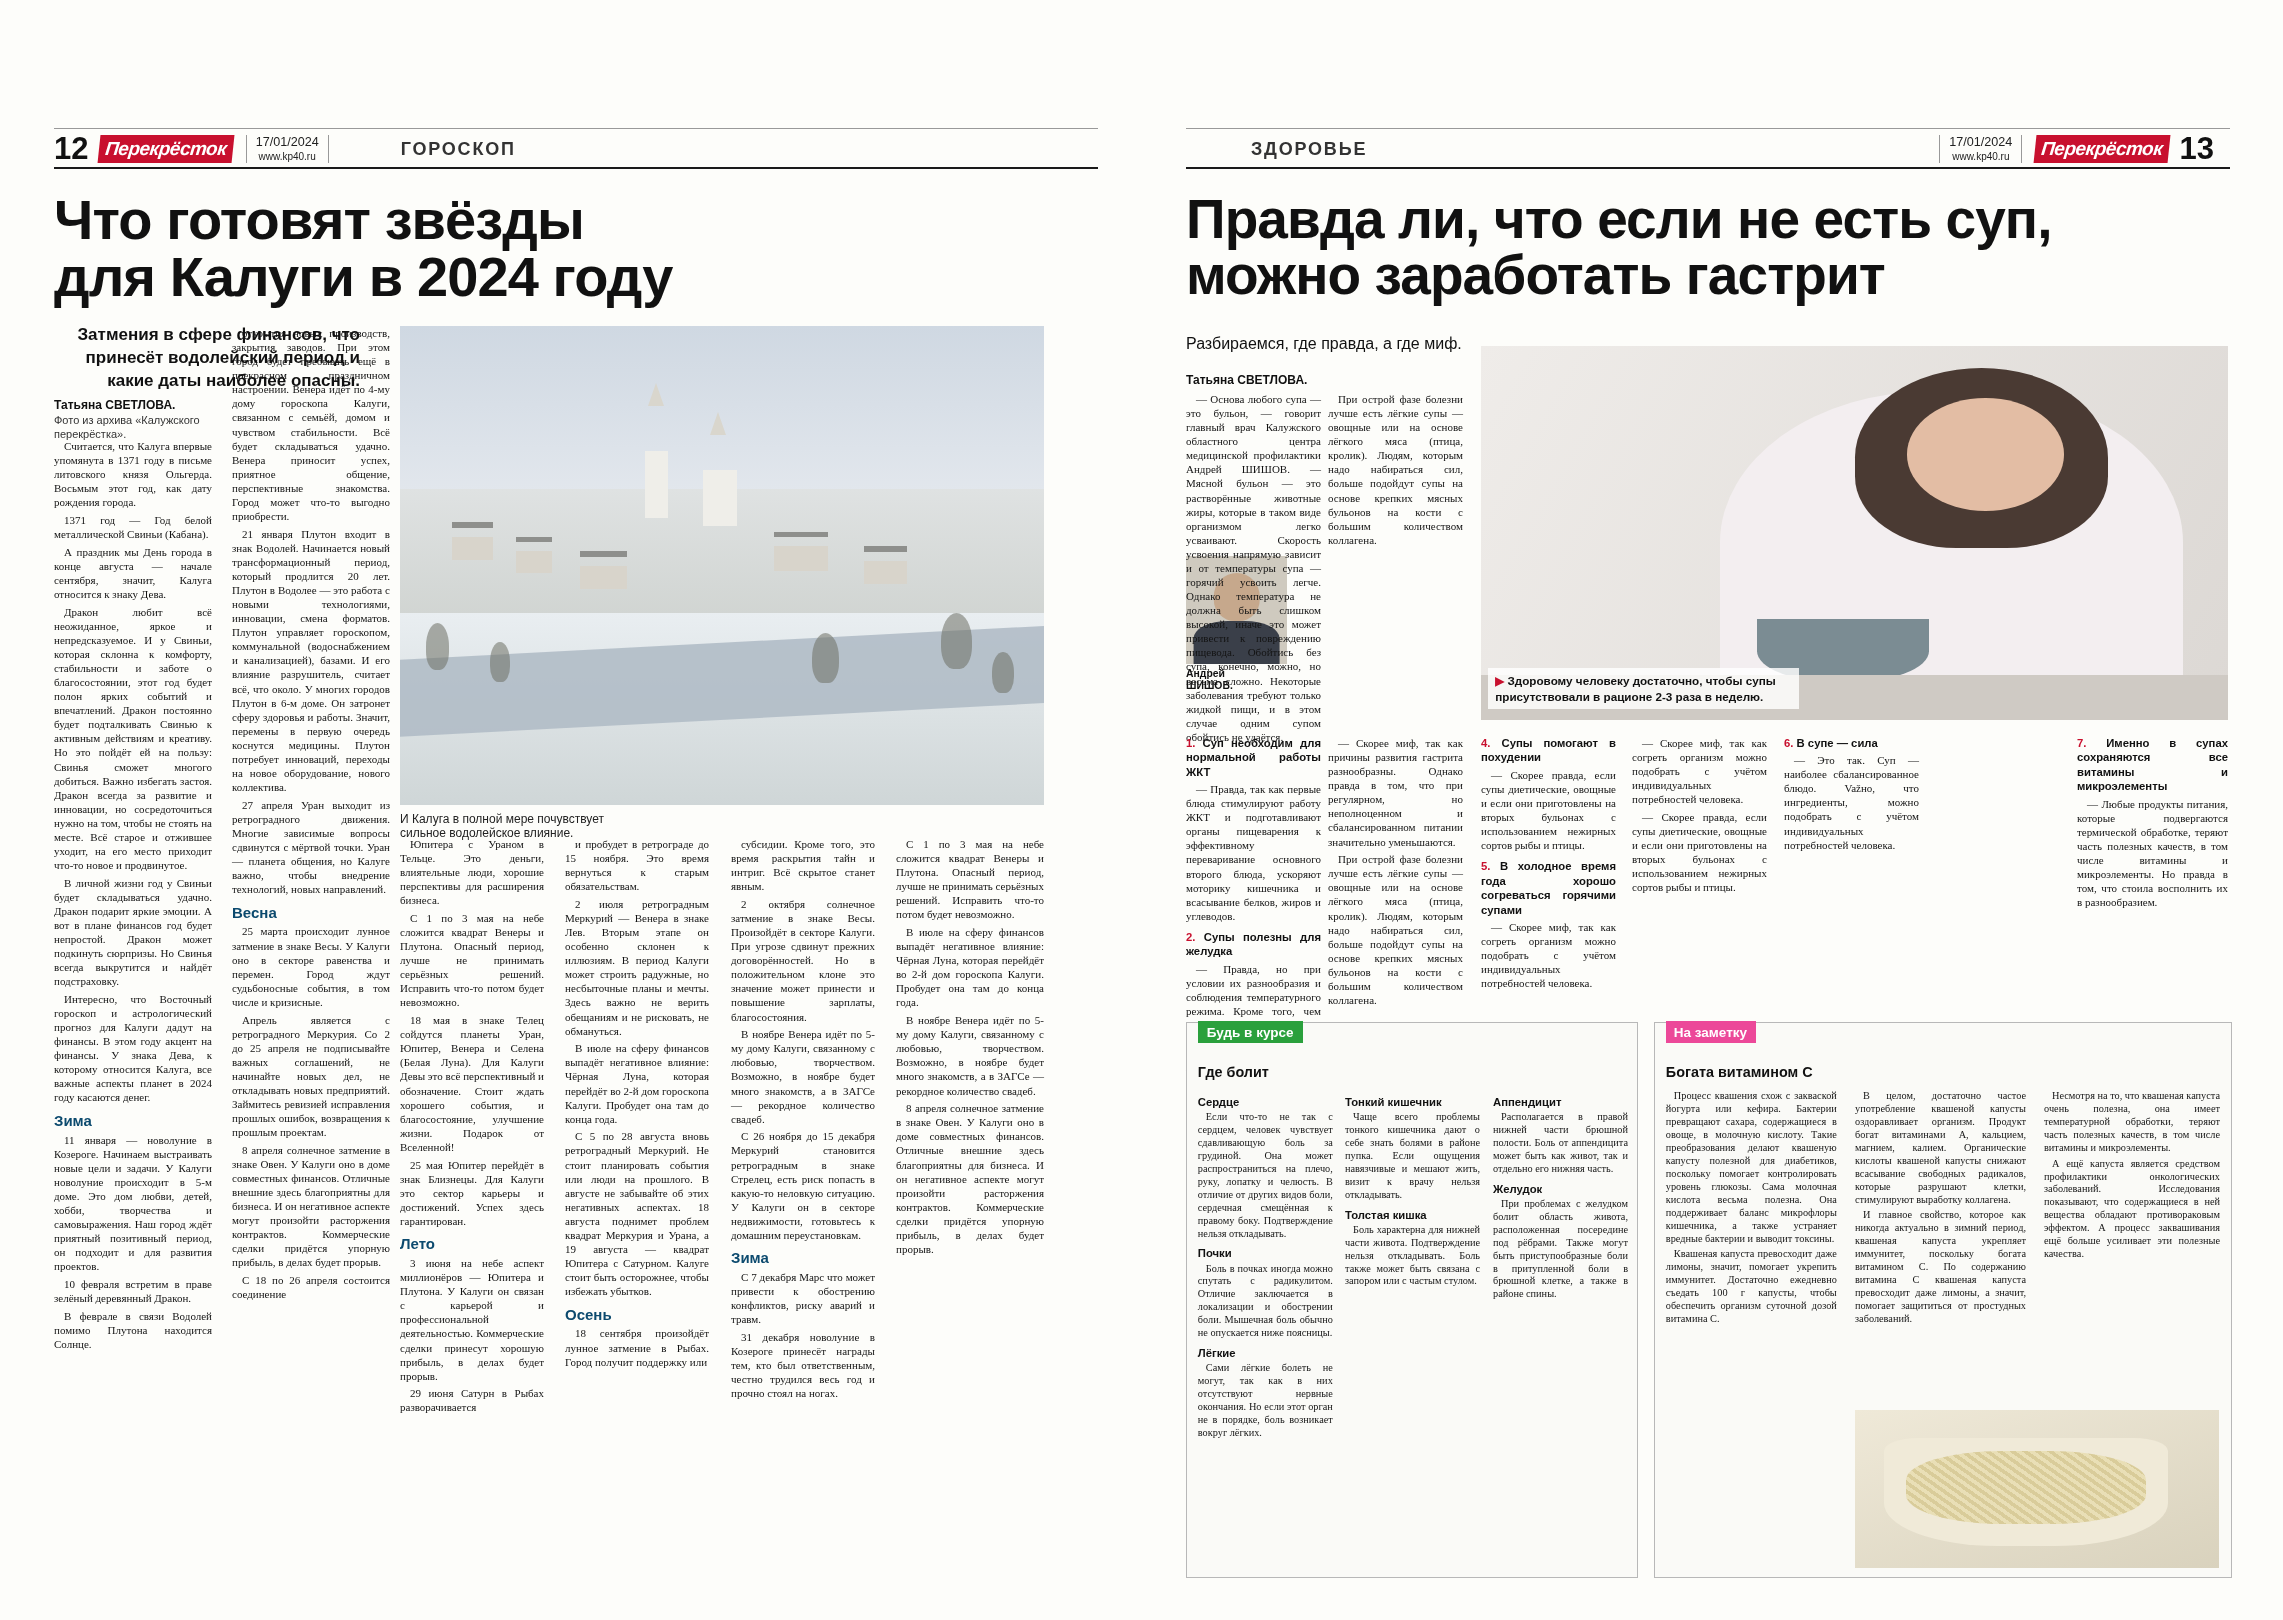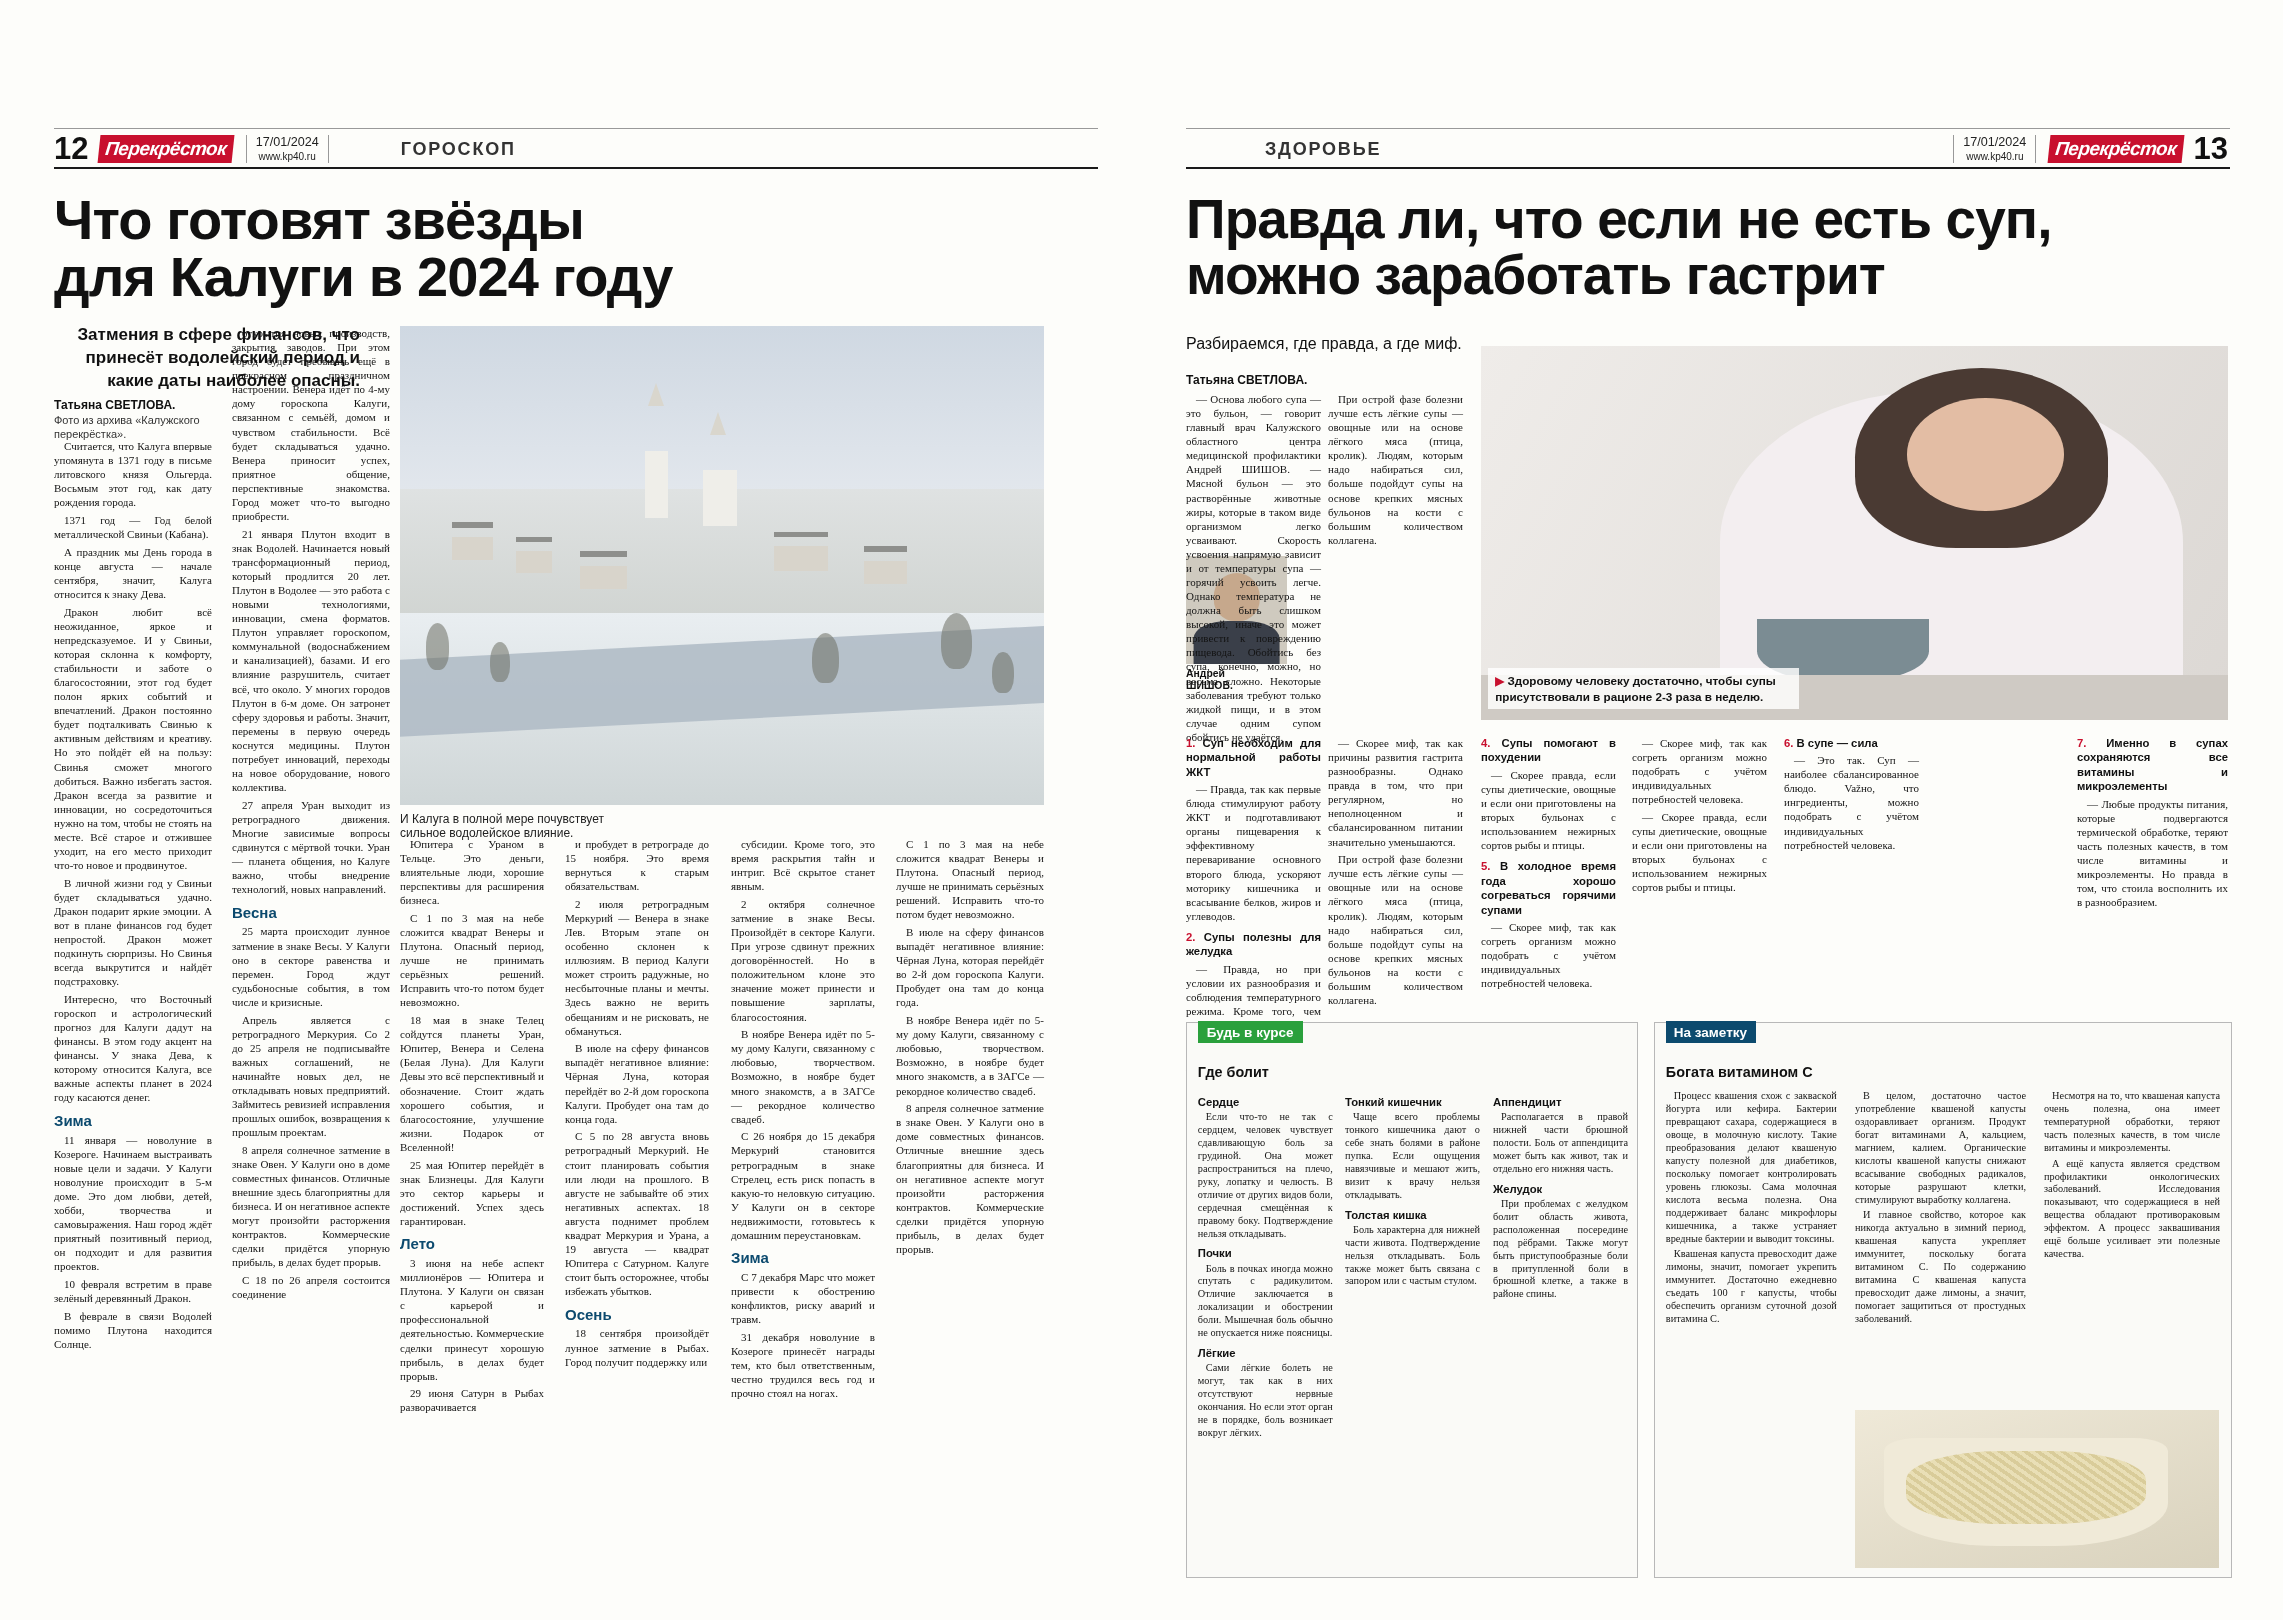--- a/index.html
+++ b/index.html
@@ -31,21 +31,21 @@
   .subhead{font-family:"Liberation Sans",sans-serif;font-weight:bold;font-size:15px;margin:6.3px 0 2.7px 0;color:#0c4a6e;}
 
   .photo{background:#b9c6d2;position:absolute;overflow:hidden;}
   .caption{font-family:"Liberation Sans",sans-serif;font-size:12px;color:#222;}
 
   .numhead{font-family:"Liberation Sans",sans-serif;font-weight:bold;font-size:11.3px;color:#111;margin:0 0 2.7px 0;}
   .numhead .n{color:#c8102e;}
 
   .boxwrap{position:absolute;border:0.9px solid #b8b8b8;background:#fafaf7;}
   .boxtag{display:inline-block;background:#2aa03c;color:#fff;font-family:"Liberation Sans",sans-serif;font-weight:bold;font-size:13.5px;padding:3.6px 9px;}
-  .boxtag.green2{background:#0c4a6e;padding-left:8px;}
+  .boxtag.green2{background:#ec4899;padding-left:8px;}
   .boxtitle{font-family:"Liberation Sans",sans-serif;font-weight:bold;font-size:14.4px;color:#111;margin:5.4px 0 3.6px 0;}
   .boxsub{font-family:"Liberation Sans",sans-serif;font-weight:bold;font-size:11.3px;color:#111;margin:5.4px 0 1.8px 0;}
   .boxcol{font-size:10.3px;line-height:1.26;text-align:justify;color:#161616;}
   .boxcol p{margin:0 0 2.7px 0;text-indent:8px;}
 
   .pullq{font-family:"Liberation Sans",sans-serif;font-size:11.7px;line-height:1.3;color:#111;font-weight:bold;}
   .tri{color:#c8102e;font-size:11.7px;}
 
   
   .sky{position:absolute;left:0;top:0;width:100%;height:42%;background:linear-gradient(#cfd8e2,#e6eaef);}
@@ -191,21 +191,21 @@
       <p class="first">С 1 по 3 мая на небе сложится квадрат Венеры и Плутона. Опасный период, лучше не принимать серьёзных решений. Исправить что-то потом будет невозможно.</p>
       <p>В июле на сферу финансов выпадёт негативное влияние: Чёрная Луна, которая перейдёт во 2-й дом гороскопа Калуги. Пробудет она там до конца года.</p>
       <p>В ноябре Венера идёт по 5-му дому Калуги, связанному с любовью, творчеством. Возможно, в ноябре будет много знакомств, а в ЗАГСе — рекордное количество свадеб.</p>
       <p>8 апреля солнечное затмение в знаке Овен. У Калуги оно в доме совместных финансов. Отличные внешние здесь благоприятны для бизнеса. И он негативное аспекте могут произойти расторжения контрактов. Коммерческие сделки придётся упорную прибыль, в делах будет прорыв.</p>
     </div>
 
   </div>
 
   <div class="sheet right-sheet">
 
-    <div class="hdr" style="left:52px;width:1035px;justify-content:flex-end;">
+    <div class="hdr" style="left:38px;width:1035px;justify-content:flex-end;">
       <span class="rubric" style="margin-right:auto;margin-left:72px;">ЗДОРОВЬЕ</span>
       <span class="dateblk" style="margin-right:12.6px;border-left:0.9px solid #999;border-right:0.9px solid #999;padding:0 9px;">
         <span style="display:block;">17/01/2024</span>
         <span style="display:block;font-size:10px;">www.kp40.ru</span>
       </span>
       <span class="logo" style="margin-right:10.8px;">
         <span>Перекрёсток</span>
       </span>
       <span class="pagenum">13</span>
     </div>

